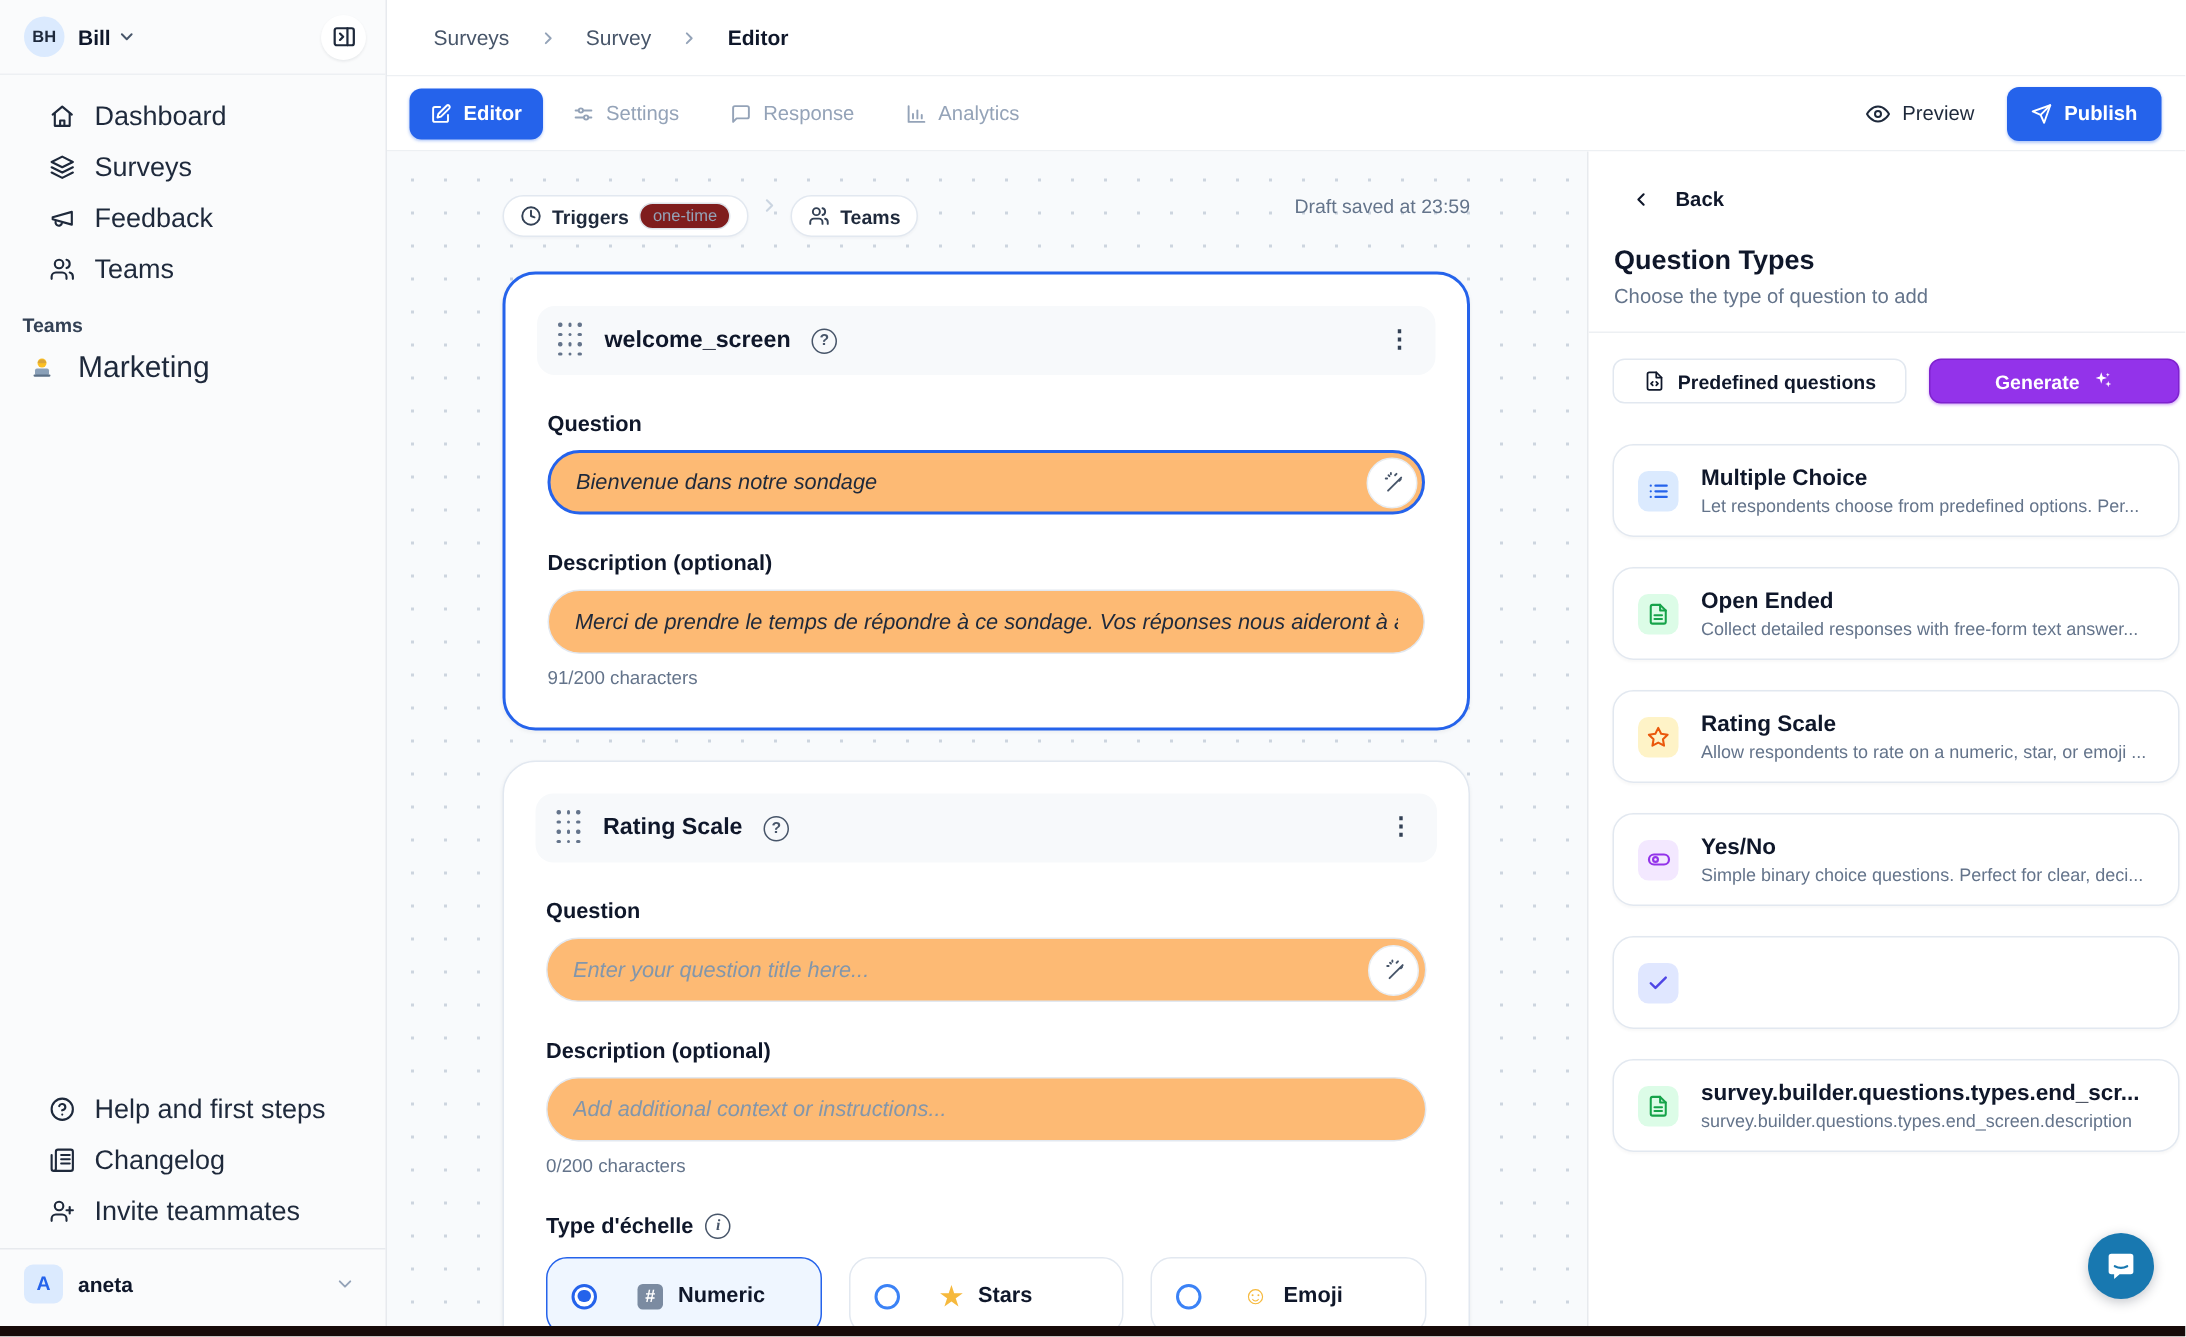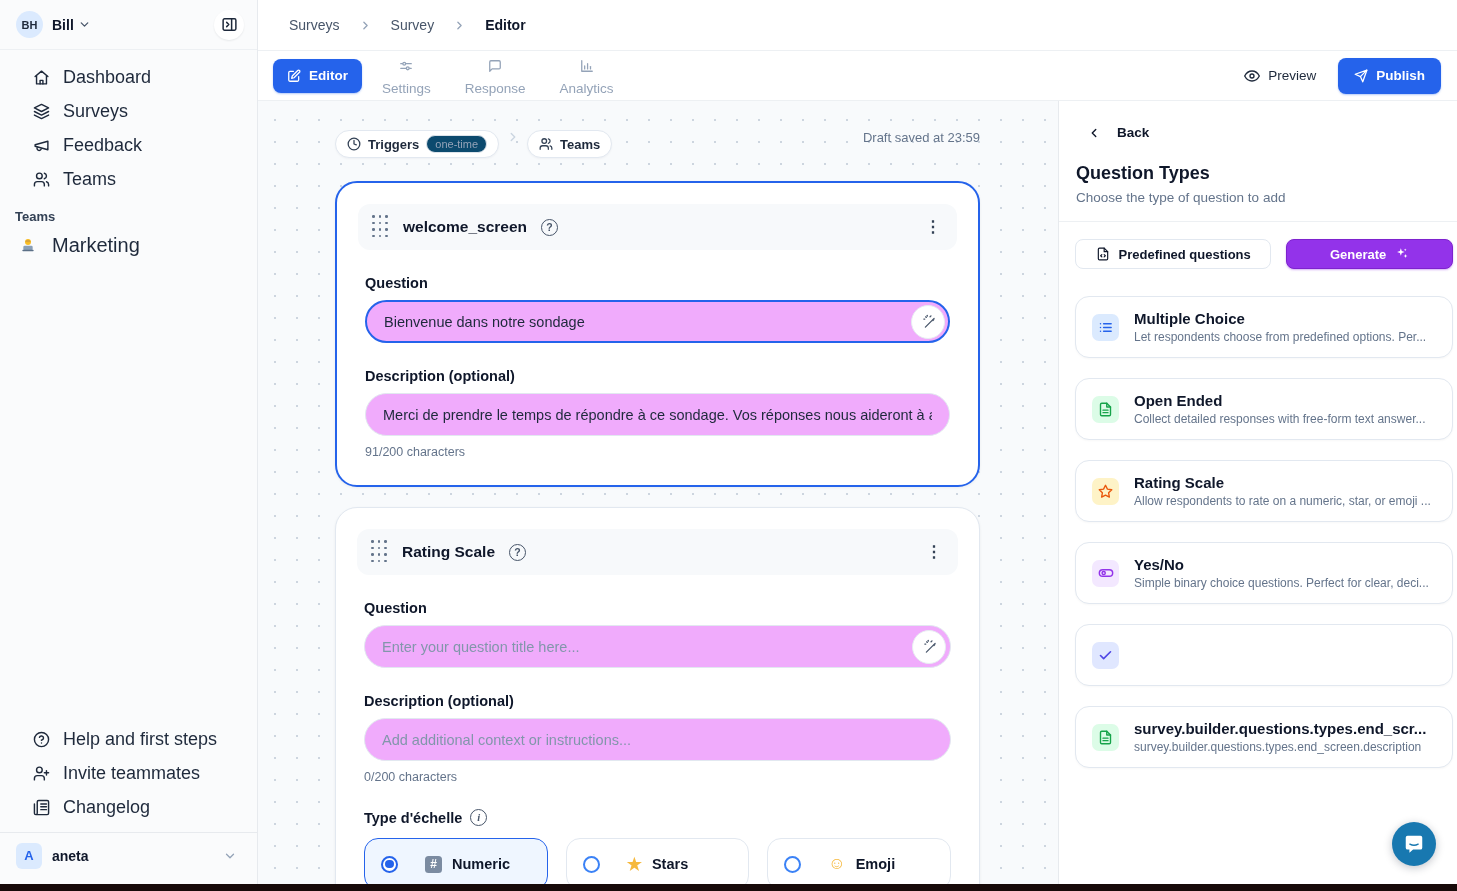--- a/index.html
+++ b/index.html
@@ -75,21 +75,21 @@
     padding:0 16px 0 15px; border-bottom:1px solid #edf0f3; background:#fff;
   }
   .tab {
     display:flex; align-items:center; gap:8px; font-size:13.5px;
     color:#94a3b8; padding:0 14px; height:34px; cursor:pointer; border-radius:8px;
   }
   .tab.active {
     background:#2563eb; color:#fff; font-weight:bold;
     box-shadow:0 1px 2px rgba(37,99,235,.35);
   }
-  .tab + .tab { margin-left:6px;flex-direction:column; }
+  .tab + .tab { margin-left:6px; }
   .tb-actions { margin-left:auto; display:flex; align-items:center; gap:22px; }
   .preview-btn {
     display:flex; align-items:center; gap:8px; background:none; border:none;
     font-size:13.5px; color:#1e293b; cursor:pointer; font-family:inherit;
   }
   .publish-btn {
     display:flex; align-items:center; gap:8px; background:#2563eb; color:#fff;
     border:none; border-radius:8px; height:36px; padding:0 16px;
     font-size:13.5px; font-weight:bold; cursor:pointer; font-family:inherit;
     box-shadow:0 1px 2px rgba(37,99,235,.35);
@@ -107,21 +107,21 @@
   .canvas-inner { width:645px; margin:29px 0 0 77px; }
   .canvas-toolbar { display:flex; align-items:flex-start; gap:7px; }
   .pill {
     display:inline-flex; align-items:center; gap:7px; background:#fff;
     border:1px solid #e2e8f0; border-radius:999px; height:28px; padding:0 11px;
     font-size:13px; color:#1e293b; cursor:pointer;
     box-shadow:0 1px 2px rgba(15,23,42,.04);
   }
   .pill .ic { color:#334155; }
   .mini-badge {
-    font-size:11px; color:#94a3b8; border:1px solid #dde3ea; background:#0c4a6e;
+    font-size:11px; color:#94a3b8; border:1px solid #dde3ea; background:#7f1d1d;
     border-radius:999px; padding:2px 8px;
   }
   .tb-chev { color:#cbd5e1; }
   .draft-status { margin-left:auto; font-size:13px; color:#64748b; }
 
   .qcard {
     background:#fff; border-radius:22px; margin-top:23px;
     border:1px solid #e2e8f0; box-shadow:0 1px 3px rgba(15,23,42,.06);
   }
   .qcard.selected { border:2px solid #2563eb; }
@@ -140,21 +140,21 @@
     color:#475569; font-size:10.5px; font-weight:bold;
     display:flex; align-items:center; justify-content:center; cursor:pointer;
   }
   .kebab { margin-left:auto; color:#334155; font-size:16px; font-weight:bold; letter-spacing:0; cursor:pointer; line-height:1; }
   .qcard-body { padding:0 28px 26px; }
   .field-label { font-size:14.5px; font-weight:bold; color:#0f172a; margin-top:25px; display:flex; align-items:center; gap:8px; }
   .input-wrap { position:relative; margin-top:9px; }
   .text-input {
     width:100%; height:43px; border-radius:22px; border:1px solid #e2e8f0;
     padding:0 54px 0 17px; font-size:14.5px; color:#1e293b; font-family:inherit;
-    background:#f0abfc; outline:none;
+    background:#fdba74; outline:none;font-style:italic;
   }
   .text-input.focused { border:2px solid #2563eb; }
   .text-input::placeholder { color:#8296ab; }
   .wand-btn {
     position:absolute; right:5px; top:50%; transform:translateY(-50%);
     width:34px; height:34px; border-radius:50%; border:1px solid #e8edf2;
     background:#fff; display:flex; align-items:center; justify-content:center;
     color:#475569; cursor:pointer;
   }
   .char-count { font-size:12.5px; color:#64748b; margin-top:9px; }
@@ -327,38 +327,38 @@
             <circle cx="12" cy="12" r="10"></circle>
             <path d="M9.1 9a3 3 0 0 1 5.8 1c0 2-3 3-3 3"></path>
             <line x1="12" y1="17" x2="12.01" y2="17"></line>
           </svg>
       </span>
       <span>Help and first steps</span>
     </div>
     <div class="sb-item">
       <span class="ic">
         <svg width="17" height="17" viewBox="0 0 24 24" fill="none" stroke="currentColor" stroke-width="2" stroke-linecap="round" stroke-linejoin="round">
+            <path d="M4 22h16a2 2 0 0 0 2-2V4a2 2 0 0 0-2-2H8a2 2 0 0 0-2 2v16a2 2 0 0 1-4 0V7"></path>
+            <path d="M19 7h-8"></path>
+            <path d="M19 11h-8"></path>
+            <path d="M19 15h-8"></path>
+          </svg>
+      </span>
+      <span>Changelog</span>
+    </div>
+    <div class="sb-item">
+      <span class="ic">
+        <svg width="17" height="17" viewBox="0 0 24 24" fill="none" stroke="currentColor" stroke-width="2" stroke-linecap="round" stroke-linejoin="round">
             <path d="M16 21v-2a4 4 0 0 0-4-4H6a4 4 0 0 0-4 4v2"></path>
             <circle cx="9" cy="7" r="4"></circle>
             <line x1="19" y1="8" x2="19" y2="14"></line>
             <line x1="16" y1="11" x2="22" y2="11"></line>
           </svg>
       </span>
       <span>Invite teammates</span>
-    </div>
-    <div class="sb-item">
-      <span class="ic">
-        <svg width="17" height="17" viewBox="0 0 24 24" fill="none" stroke="currentColor" stroke-width="2" stroke-linecap="round" stroke-linejoin="round">
-            <path d="M4 22h16a2 2 0 0 0 2-2V4a2 2 0 0 0-2-2H8a2 2 0 0 0-2 2v16a2 2 0 0 1-4 0V7"></path>
-            <path d="M19 7h-8"></path>
-            <path d="M19 11h-8"></path>
-            <path d="M19 15h-8"></path>
-          </svg>
-      </span>
-      <span>Changelog</span>
     </div>
     <div class="sb-org">
       <span class="avatar-square">A</span>
       <span class="sb-org-name">aneta</span>
       <span class="chev">
         <svg width="14" height="14" viewBox="0 0 24 24" fill="none" stroke="currentColor" stroke-width="2.2" stroke-linecap="round" stroke-linejoin="round">
             <polyline points="6 9 12 15 18 9"></polyline>
           </svg>
       </span>
     </div>

